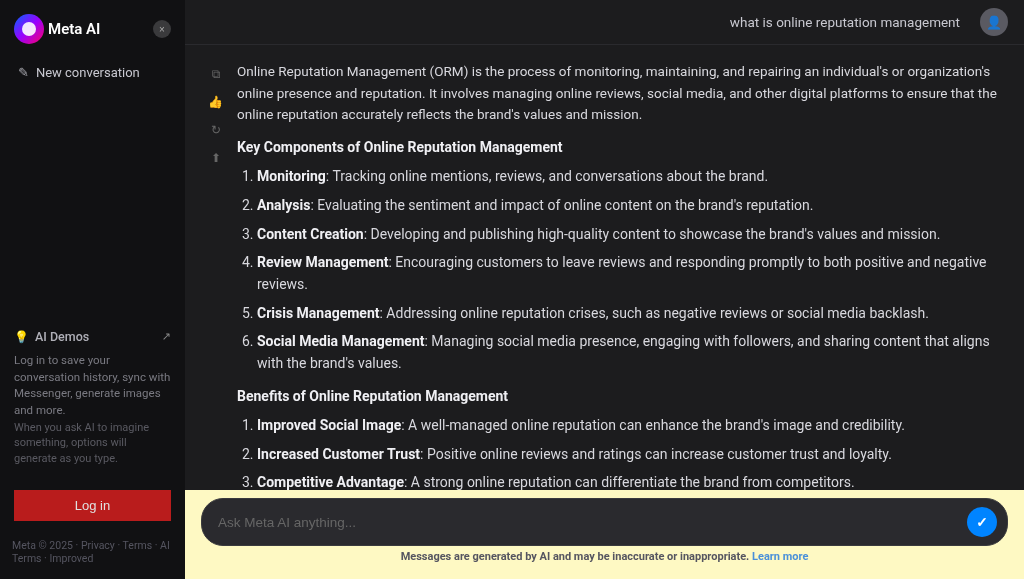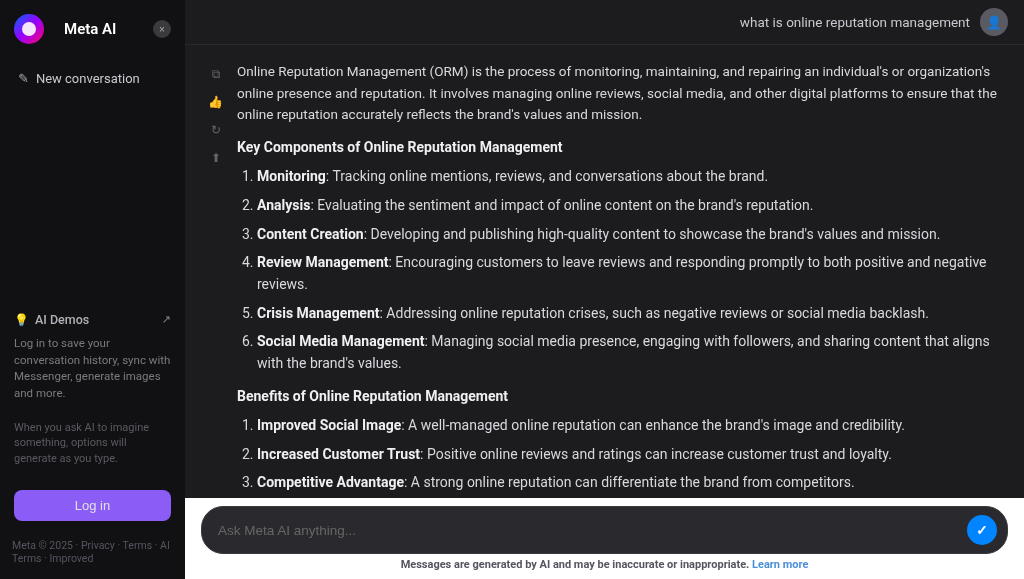--- a/index.html
+++ b/index.html
@@ -24,22 +24,22 @@
       min-width: 185px;
       background: #111113;
       display: flex;
       flex-direction: column;
       padding: 14px 10px;
       height: 100%;
     }
     .sidebar-logo {
       display: flex;
       align-items: center;
-      gap: 20px;
-      margin-bottom: 20px;
+      gap: 4px;
+      margin-bottom: 14px;
       padding: 0 4px;
     }
     .logo-circle {
       width: 30px;
       height: 30px;
       border-radius: 50%;
       background: linear-gradient(135deg, #0066ff, #9900ff, #ff0066);
       display: flex;
       align-items: center;
       justify-content: center;
@@ -103,34 +103,34 @@
     }
     .ai-demos-arrow {
       margin-left: auto;
       font-size: 11px;
       color: #888;
     }
     .ai-demos-desc {
       font-size: 11.5px;
       color: #7a7a82;
       line-height: 1.45;
-      margin-bottom: 18px;
+      margin-bottom: 1px;
     }
     .ai-demos-when {
       font-size: 11px;
       color: #5a5a62;
       line-height: 1.4;
       margin-bottom: 24px;
     }
     .login-btn {
       width: 100%;
       padding: 8px;
-      background: #8b5cf6;
-      border: none;
-      border-radius: 8px;
+      background: #b91c1c;
+      border: none;
+      border-radius: 0;
       color: #e0e0e0;
       font-size: 13px;
       cursor: pointer;
       font-weight: 500;
     }
     .sidebar-footer {
       margin-top: 10px;
       font-size: 10.5px;
       color: #555560;
       padding: 0 2px;
@@ -149,20 +149,21 @@
       overflow: hidden;
     }
     
     .header-bar {
       display: flex;
       align-items: center;
       justify-content: flex-end;
       padding: 8px 16px;
       background: #1c1c1e;
       border-bottom: 1px solid #2a2a2e;
+      gap: 10px;
       min-height: 44px;
     }
     .header-query {
       font-size: 13.5px;
       color: #c8c8d0;
       flex: 1;
       text-align: right;
       padding-right: 10px;
     }
     .user-avatar {
@@ -234,22 +235,22 @@
     .message-body ol li {
       margin-bottom: 7px;
       font-size: 14px;
       line-height: 1.55;
     }
     .message-body ol li b {
       color: #f0f0f4;
     }
     
     .input-area {
-      padding: 8px 16px 6px 16px;
-      background: #ffffff;
+      padding: 8px 16px 14px 16px;
+      background: #fef9c3;
     }
     .input-box-container {
       display: flex;
       align-items: center;
       background: #2a2a2e;
       border-radius: 22px;
       padding: 8px 10px 8px 16px;
       gap: 8px;
       border: 1px solid #3a3a3e;
     }

